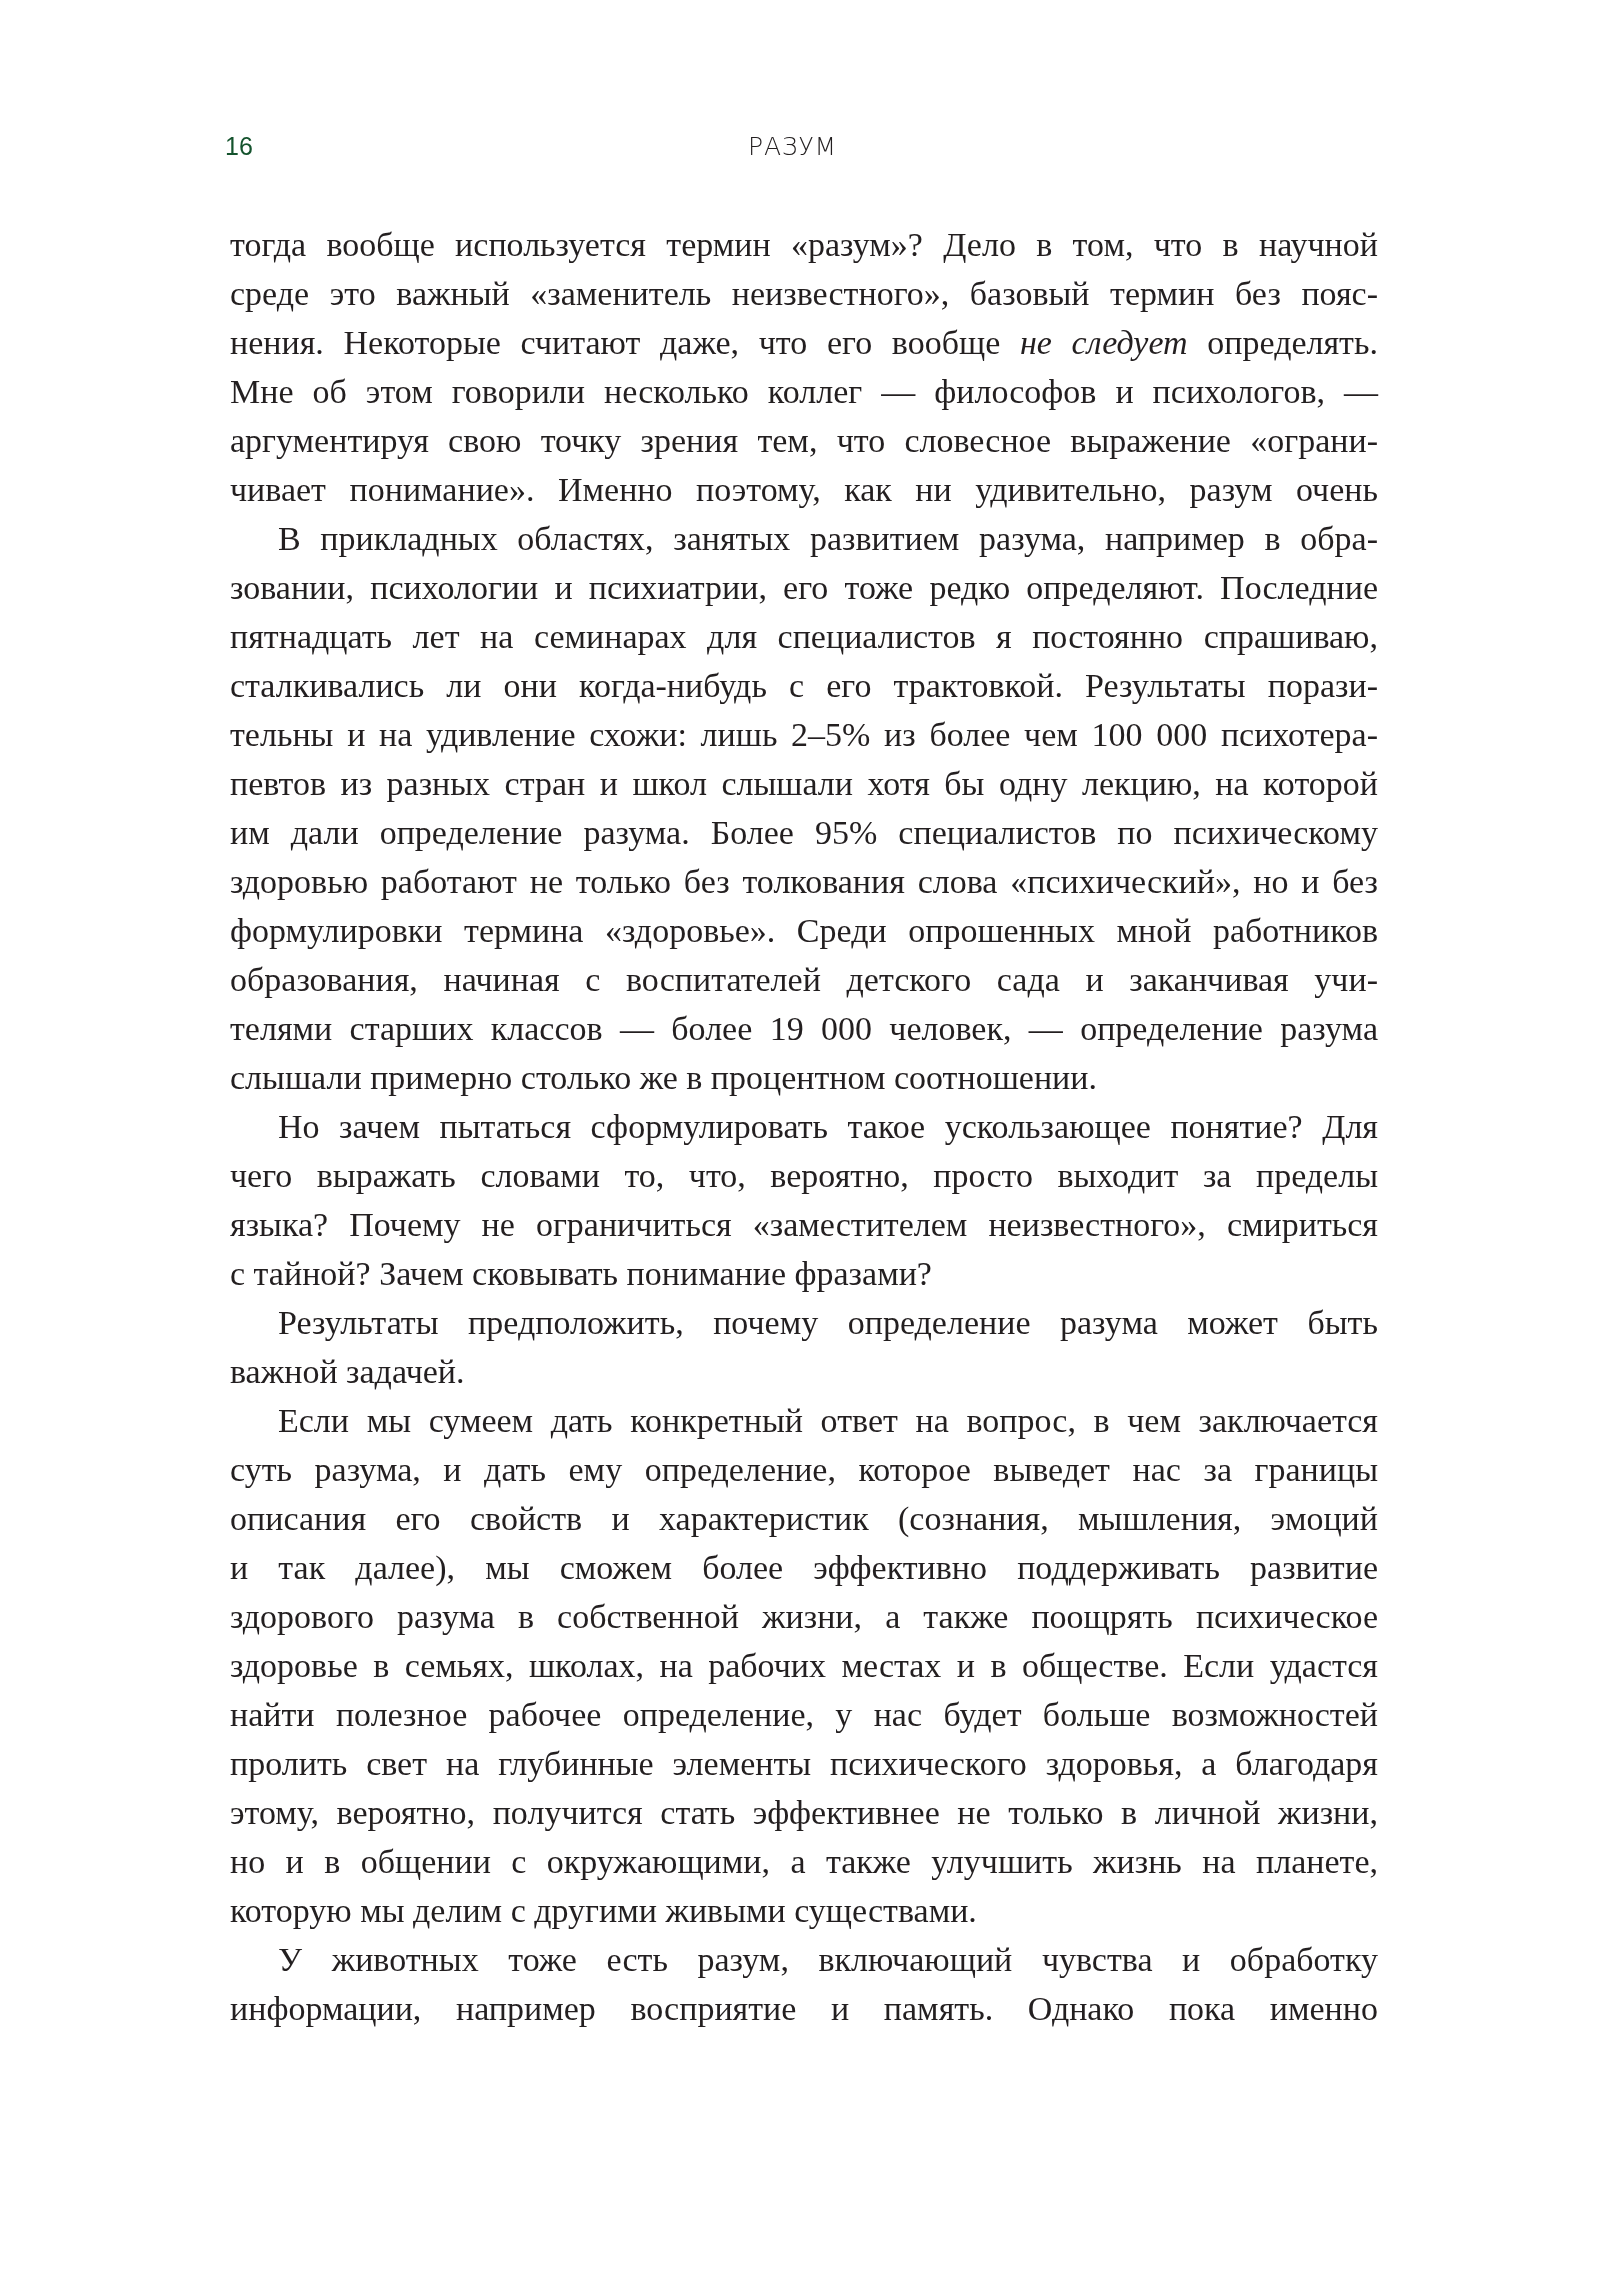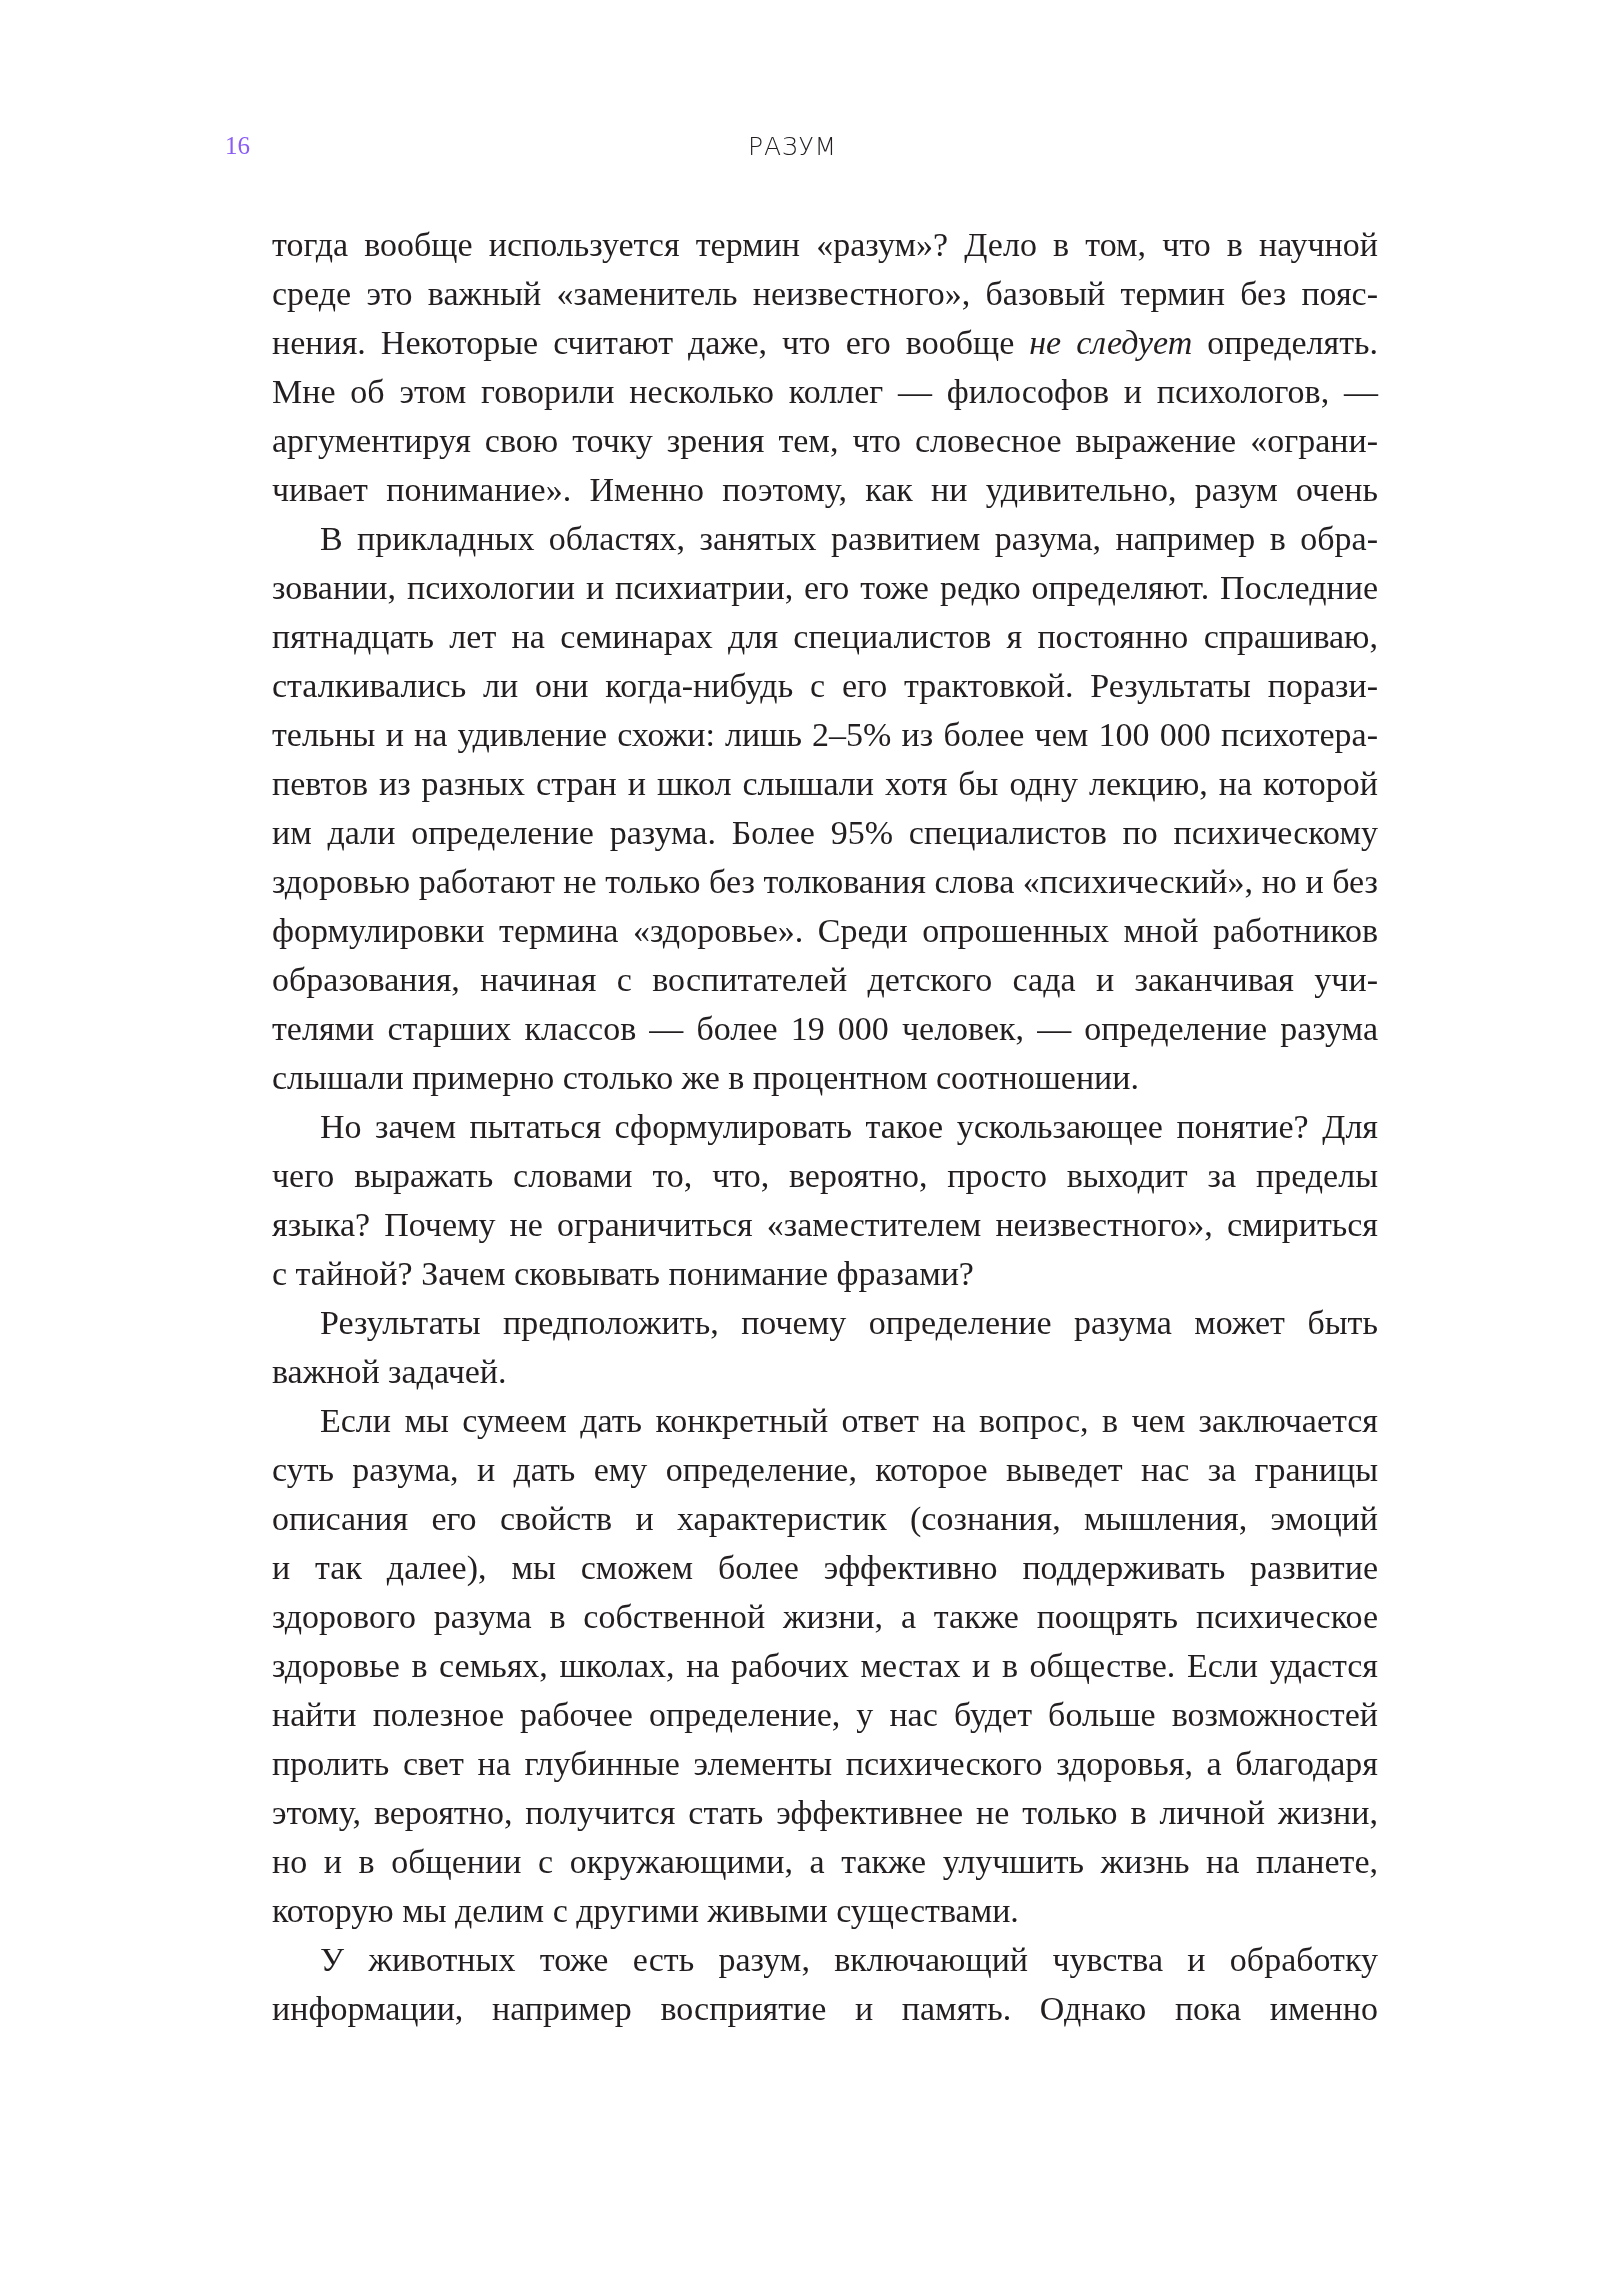--- a/index.html
+++ b/index.html
@@ -1,20 +1,20 @@
 <!DOCTYPE html>
 <html style="font-size:13.2px"><head>
 <meta charset="utf-8">
 <style>
   html, body { margin:0; padding:0; background:#ffffff; }
   body { width:1602px; height:2295px; position:relative; overflow:hidden; }
-  .header-num { position:absolute; left:225px; top:132px; font-family:Liberation Serif, serif; font-size:25px; color:#8b5cf6; font-weight:300; }
+  .header-num { position:absolute; left:225px; top:132px; font-family:Liberation Sans, sans-serif; font-size:25px; color:#14532d; font-weight:300; }
   .header-title { position:absolute; left:0; width:1585px; top:132px; text-align:center; font-family:"DejaVu Sans", sans-serif; font-size:25px; color:#231f20; letter-spacing:0.8px; font-weight:300; }
   .body-text { position:absolute; left:230px; top:220px; width:1148px; font-family:"Liberation Serif", serif; font-size:34px; line-height:49px; color:#231f20; }
-  .line { display:block; white-space:nowrap; text-align:justify; text-align-last:justify; height:49px;margin-left:42px; }
+  .line { display:block; white-space:nowrap; text-align:justify; text-align-last:justify; height:49px; }
   .line.last { text-align-last:left; }
   .line.indent { padding-left:48px; }
   em { font-style:italic; }
 </style>
 </head>
 <body>
 
 <div>
   <div class="header-num">16</div>
   <div class="header-title">РАЗУМ</div>

